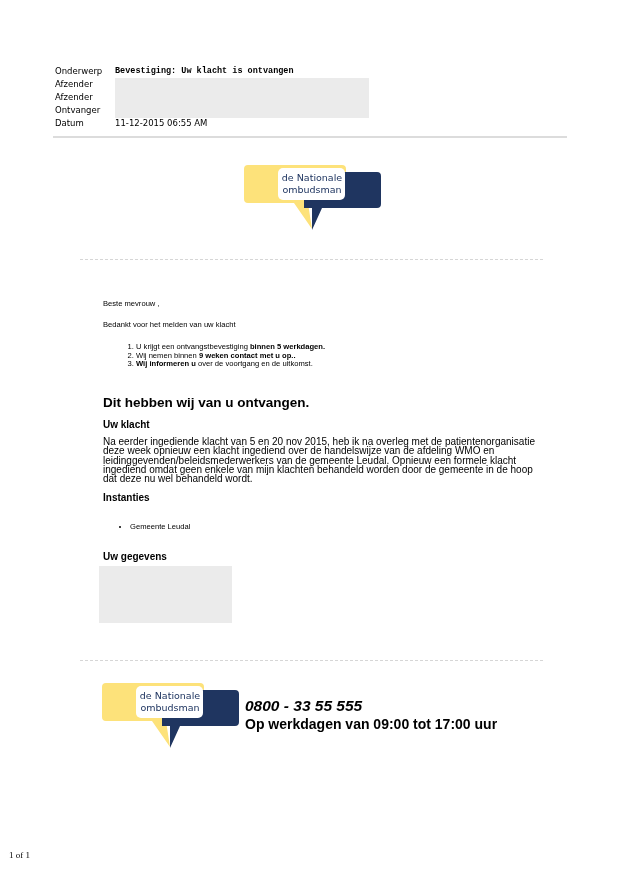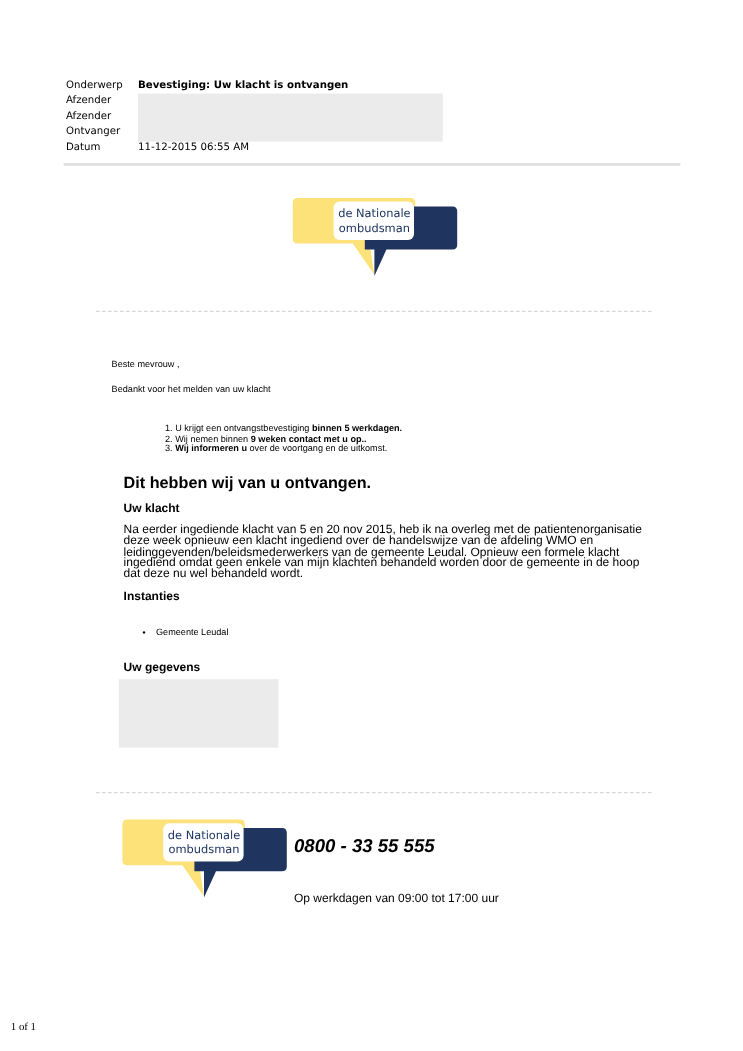--- a/index.html
+++ b/index.html
@@ -2,40 +2,40 @@
 <html><head>
   <meta charset="utf-8">
   <style>
     html, body { margin:0; padding:0; background:#ffffff; }
     body { width:619px; height:876px; position:relative; overflow:hidden;
            font-family:"Liberation Sans", sans-serif; color:#000; }
     .hdr { position:absolute; left:55px; top:65px; width:520px; font-family:"DejaVu Sans", sans-serif; font-size:8.5px; }
     .hdr-row { position:absolute; left:0; height:13px; line-height:13px; }
     .hdr-label { position:absolute; left:0; width:60px; color:#000; }
     .hdr-val { position:absolute; left:60px; white-space:nowrap; }
-    .hdr-val.bold { font-weight:bold; }
+    .hdr-val.bold { font-weight:bold;font-family:Liberation Mono, monospace; }
     .redact-top { position:absolute; left:115px; top:78px; width:254px; height:40px; background:#ebebeb; }
     .hdr-sep { position:absolute; left:53px; top:136px; width:514px; height:2px; background:#dcdcdc; }
 
     .logo { position:absolute; }
     .dash { position:absolute; height:0; border-top:1px dashed #d6d6d6; }
 
-    .body-text { position:absolute; left:93px; font-size:7.6px; line-height:9.3px; }
+    .body-text { position:absolute; left:103px; font-size:7.6px; line-height:9.3px; }
     .greeting { top:299px; }
     .intro { top:320px; }
-    ol.steps { position:absolute; left:103px; top:337px; margin:16px; padding:0 0 0 27px; font-size:7.6px; line-height:8.6px; }
+    ol.steps { position:absolute; left:103px; top:337px; margin:6px; padding:0 0 0 27px; font-size:7.6px; line-height:8.6px; }
     ol.steps li { padding-left:0; }
     .h2 { position:absolute; left:103px; top:395px; font-size:13.5px; font-weight:bold; }
     .h-sub { position:absolute; left:103px; font-size:10px; font-weight:bold; }
     .para { position:absolute; left:103px; top:437px; width:440px; font-size:10px; line-height:9.3px; }
     ul.inst { position:absolute; left:103px; top:522px; margin:0; padding:0 0 0 27px; font-size:7.6px; list-style:disc; }
     .redact-data { position:absolute; left:99px; top:566px; width:133px; height:57px; background:#ebebeb; }
 
     .phone { position:absolute; left:245px; top:697px; font-size:15.5px; font-weight:bold;font-style:italic; }
-    .hours { position:absolute; left:245px; top:744px; font-size:10px; font-weight:normal; }
+    .hours { position:absolute; left:245px; top:716px; font-size:14px; font-weight:bold; }
     .pagenum { position:absolute; left:9px; top:850px; font-family:"Liberation Serif", serif; font-size:9px; }
   </style>
 </head>
 <body>
 
 <div class="hdr">
   <div class="hdr-row" style="top:0px">
     <span class="hdr-label">Onderwerp</span>
     <span class="hdr-val bold">Bevestiging: Uw klacht is ontvangen</span>
   </div>

